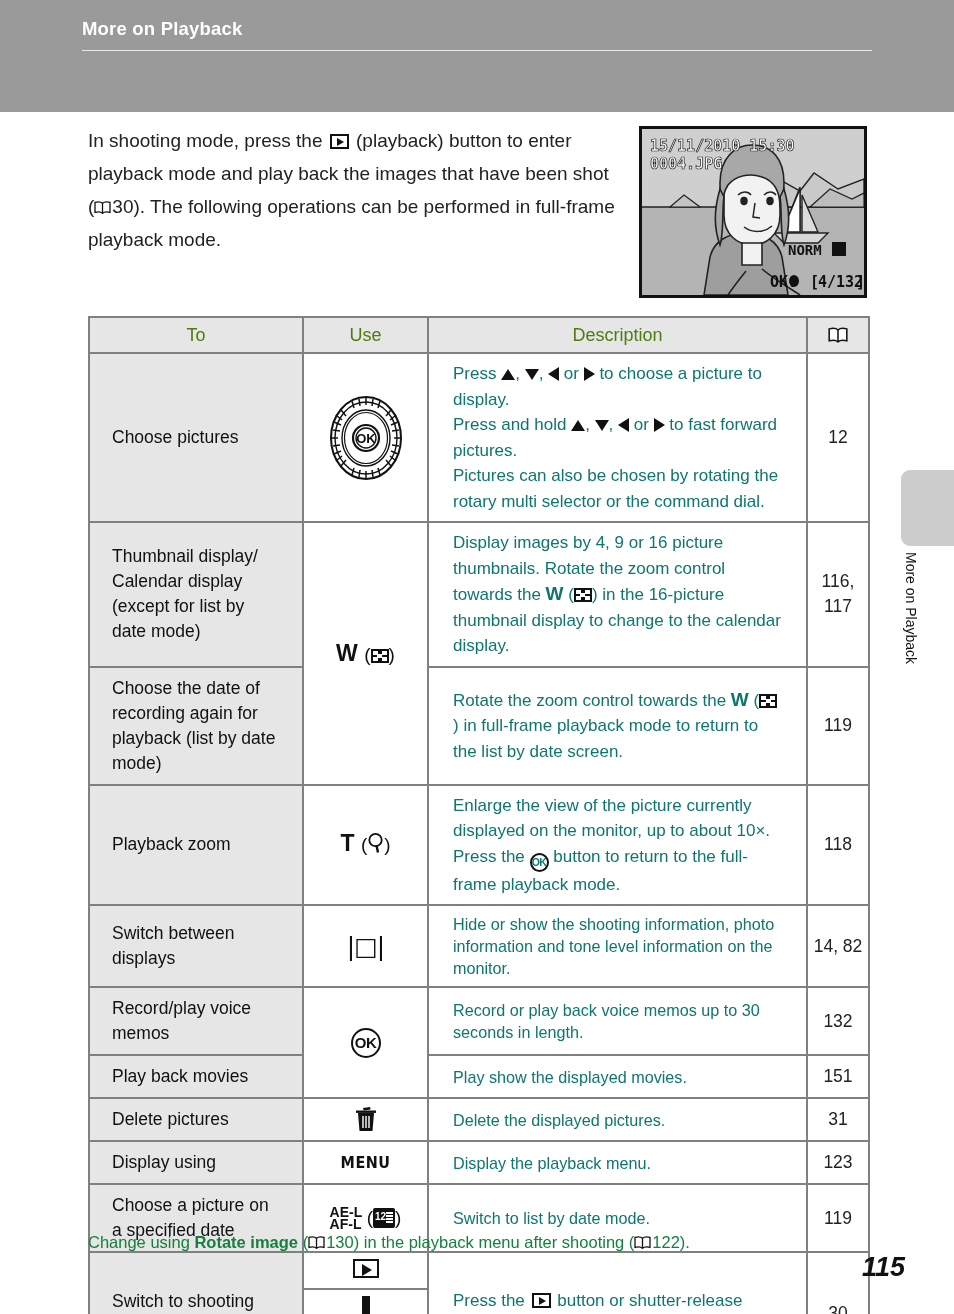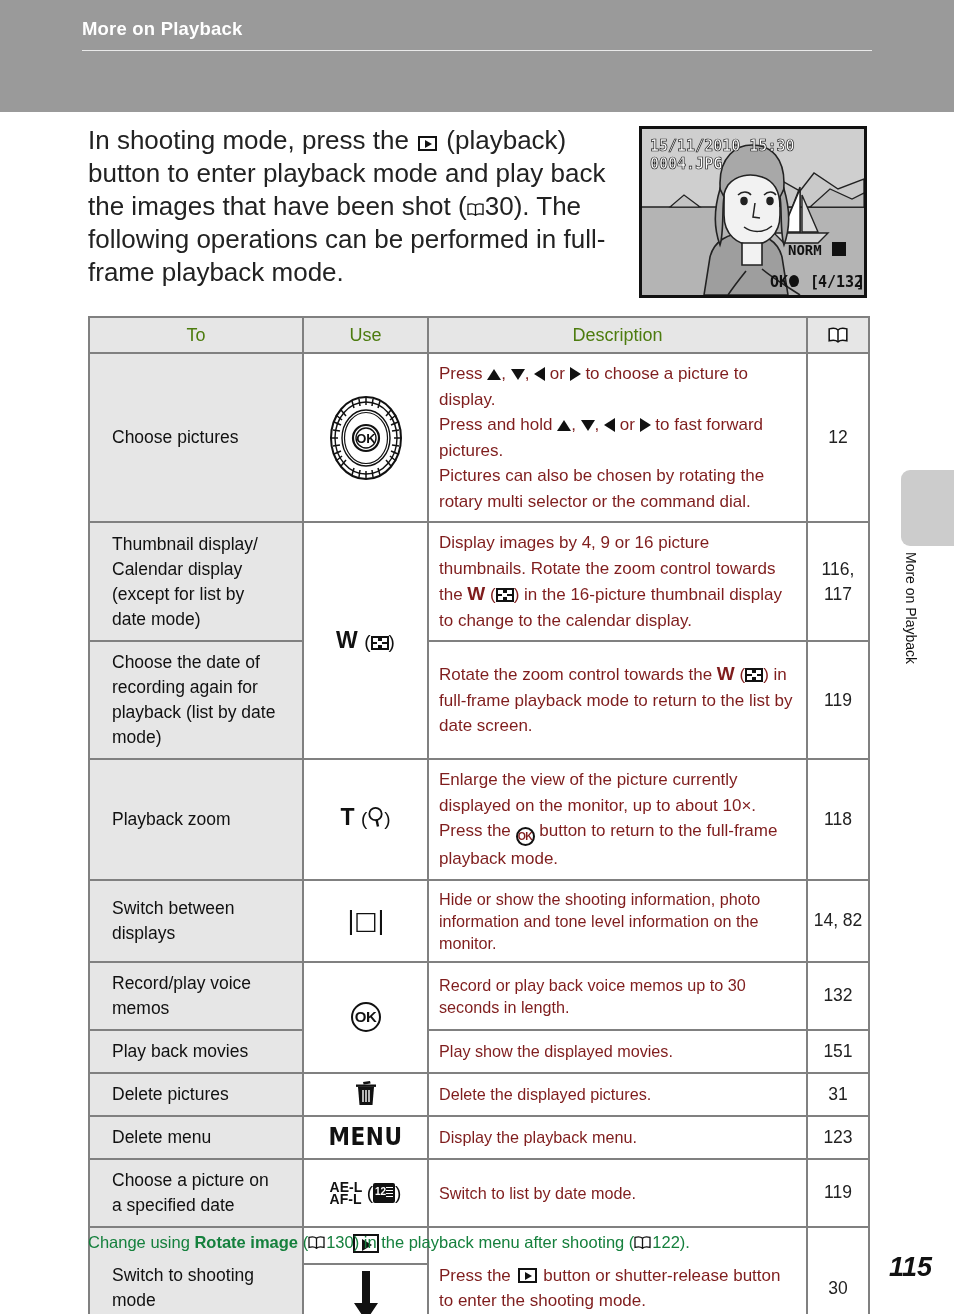--- a/index.html
+++ b/index.html
@@ -26,21 +26,21 @@
     position:absolute;left:0;top:50px;width:790px;height:1px;background:#e9e9e9;
   }
   .hdr-title{
     position:absolute;left:0;top:58px;
     font-size:29px;font-weight:bold;color:#111;letter-spacing:-.2px;
   }
 
   
   .intro{
     position:absolute;left:88px;top:124px;width:530px;
-    font-size:26px;line-height:33px;color:#222;
+    font-size:19px;line-height:33px;color:#222;
   }
   .ico-play{
     display:inline-block;border:2px solid #111;width:19px;height:15px;
     position:relative;vertical-align:-2px;box-sizing:border-box;margin:0 2px;
   }
   .ico-play::after{
     content:"";position:absolute;left:5px;top:2px;
     border-left:7px solid #111;border-top:4.5px solid transparent;border-bottom:4.5px solid transparent;
   }
   .ico-book{
@@ -87,21 +87,21 @@
   .c-desc{width:379px;}
   .c-pg{width:62px;}
 
   td.to-cell{
     background:#e6e6e6;font-size:17.5px;line-height:25px;
     padding:8px 22px;color:#111;
   }
   td.use-cell{background:#ffffff;text-align:center;}
   td.desc-cell{
     background:#ffffff;font-size:17px;line-height:25.5px;
-    padding:7px 10px;color:#7f1d1d;
+    padding:7px 24px;color:#0f766e;
   }
   td.desc-cell.tight{font-size:16.2px;line-height:22px;}
   td.pg-cell{
     background:#ffffff;text-align:center;font-size:17.5px;line-height:25px;color:#222;
   }
 
   
   .tri{display:inline-block;width:0;height:0;vertical-align:-1px;}
   .tri-up{border-left:7px solid transparent;border-right:7px solid transparent;border-bottom:11px solid #111;}
   .tri-dn{border-left:7px solid transparent;border-right:7px solid transparent;border-top:11px solid #111;}
@@ -129,21 +129,21 @@
   .dial svg{display:block;}
   .use-wt{font-size:23px;font-weight:bold;color:#111;white-space:nowrap;}
   .use-wt .paren{font-size:19px;font-weight:normal;}
   .mag{display:inline-block;vertical-align:-3px;}
   .disp-ico{font-size:25px;letter-spacing:-1px;color:#111;font-family:"DejaVu Sans",sans-serif;}
   .ok-big{
     display:inline-block;width:30px;height:30px;border:2.6px solid #111;border-radius:50%;
     font-size:15px;font-weight:bold;line-height:26px;text-align:center;box-sizing:border-box;letter-spacing:-.5px;
   }
   .trash svg{display:block;margin:0 auto;}
-  .menu-word{font-size:24px;font-weight:bold;letter-spacing:.5px;font-family:"DejaVu Sans Condensed","Liberation Sans",sans-serif;text-align:center;}
+  .menu-word{font-size:16px;font-weight:bold;letter-spacing:.5px;font-family:"DejaVu Sans Condensed","Liberation Sans",sans-serif;text-align:center;}
   .ael{
     display:inline-block;font-size:14px;line-height:12px;font-weight:bold;text-align:left;vertical-align:middle;
   }
   .cal-ico{
     display:inline-block;width:22px;height:20px;background:#111;position:relative;vertical-align:middle;
     border-radius:2px;box-sizing:border-box;color:#fff;font-size:10px;font-weight:bold;
     text-align:left;
   }
   .cal-ico b{position:absolute;left:2px;top:4px;font-size:10px;line-height:10px;}
   .cal-ico u{position:absolute;right:2px;top:4px;width:7px;height:12px;background:
@@ -168,21 +168,21 @@
   .pencil{
     display:inline-block;width:24px;height:24px;background:#111;position:relative;
     vertical-align:-5px;margin-right:10px;
   }
   .pencil svg{position:absolute;left:3px;top:3px;}
   .note-body{
     margin-top:14px;font-size:16.5px;color:#15803d;line-height:24px;
   }
   .note-body b{font-weight:bold;}
   .folio{
-    position:absolute;left:862px;top:1252px;width:70px;text-align:right;
+    position:absolute;left:862px;top:1252px;width:70px;text-align:left;
     font-size:27px;font-style:italic;font-weight:bold;color:#111;
   }
 </style>
 </head>
 <body>
 
 <div class="header-band">
   <div class="hdr-inner">
     <div class="hdr-kicker">More on Playback</div>
     <div class="hdr-rule"></div>
@@ -395,21 +395,21 @@
               <line x1="13" y1="10" x2="13" y2="22"></line>
               <line x1="16" y1="10" x2="16" y2="22"></line>
             </g>
       </svg>
     </td>
     <td class="desc-cell tight">Delete the displayed pictures.</td>
     <td class="pg-cell">31</td>
   </tr>
 
   <tr>
-    <td class="to-cell">Delete menu</td>
+    <td class="to-cell">Display using</td>
     <td class="use-cell">
       <span class="menu-word">MENU</span>
     </td>
     <td class="desc-cell tight">Display the playback menu.</td>
     <td class="pg-cell">123</td>
   </tr>
 
   <tr>
     <td class="to-cell">Choose a picture on a specified date</td>
     <td class="use-cell">

